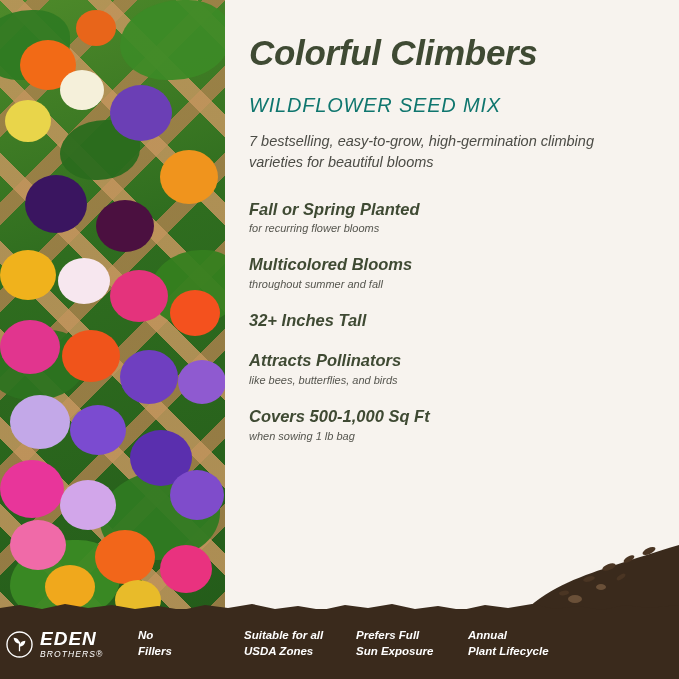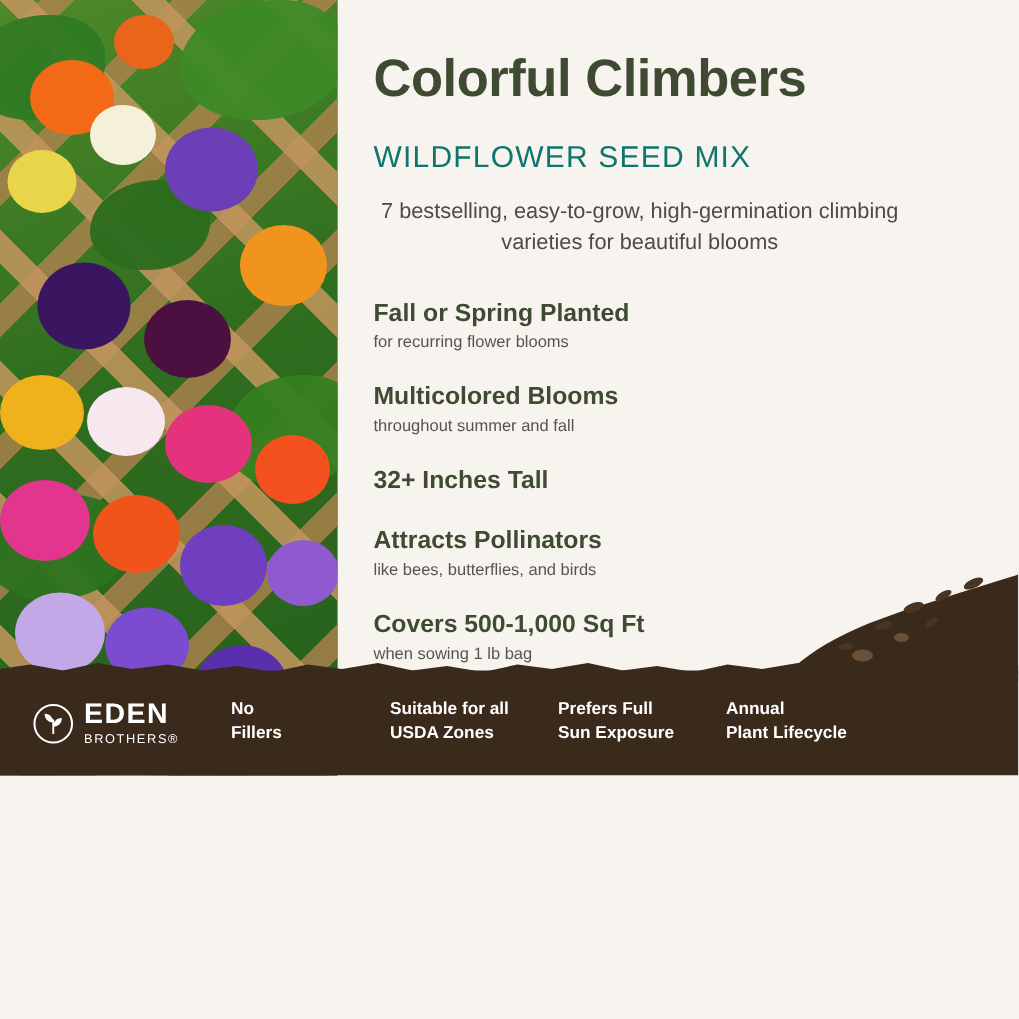--- a/index.html
+++ b/index.html
@@ -9,23 +9,24 @@
   body {
     width: 679px;
     height: 679px;
     font-family: "Liberation Sans", sans-serif;
     background: #f7f3ee;
     overflow: hidden;
   }
   .card {
     position: relative;
     width: 679px;
-    height: 517px;
+    height: 679px;
     background: #f7f3ee;
     overflow: hidden;
+    font-style: italic;
   }
 
   
   .photo {
     position: absolute;
     left: 0;
     top: 0;
     width: 225px;
     height: 614px;
     overflow: hidden;
@@ -73,21 +74,20 @@
     color: #0f766e;
     letter-spacing: 0.8px;
     line-height: 1.15;
   }
   .lede {
     margin: 14px 0 0 0;
     font-size: 14.5px;
     color: #4c4c46;
     line-height: 1.45;
     max-width: 355px;
-    text-align: center;
   }
   .features {
     margin-top: 26px;
   }
   .feature {
     margin-bottom: 19px;
   }
   .feature-title {
     font-size: 16.5px;
     font-weight: bold;
@@ -123,21 +123,21 @@
     bottom: 62px;
     width: 190px;
     height: 80px;
     pointer-events: none;
   }
   .footer-inner {
     position: absolute;
     inset: 0;
     display: flex;
     align-items: center;
-    padding-left: 22px;
+    padding-left: 6px;
     gap: 0;
   }
   .logo {
     display: flex;
     align-items: center;
     gap: 7px;
     width: 132px;
   }
   .logo-mark {
     width: 27px;

